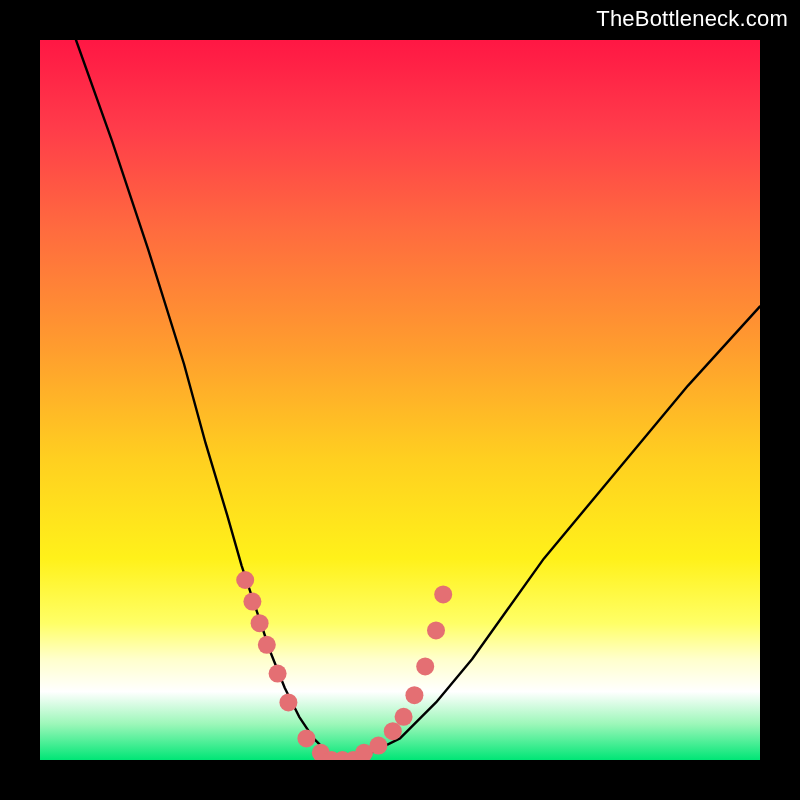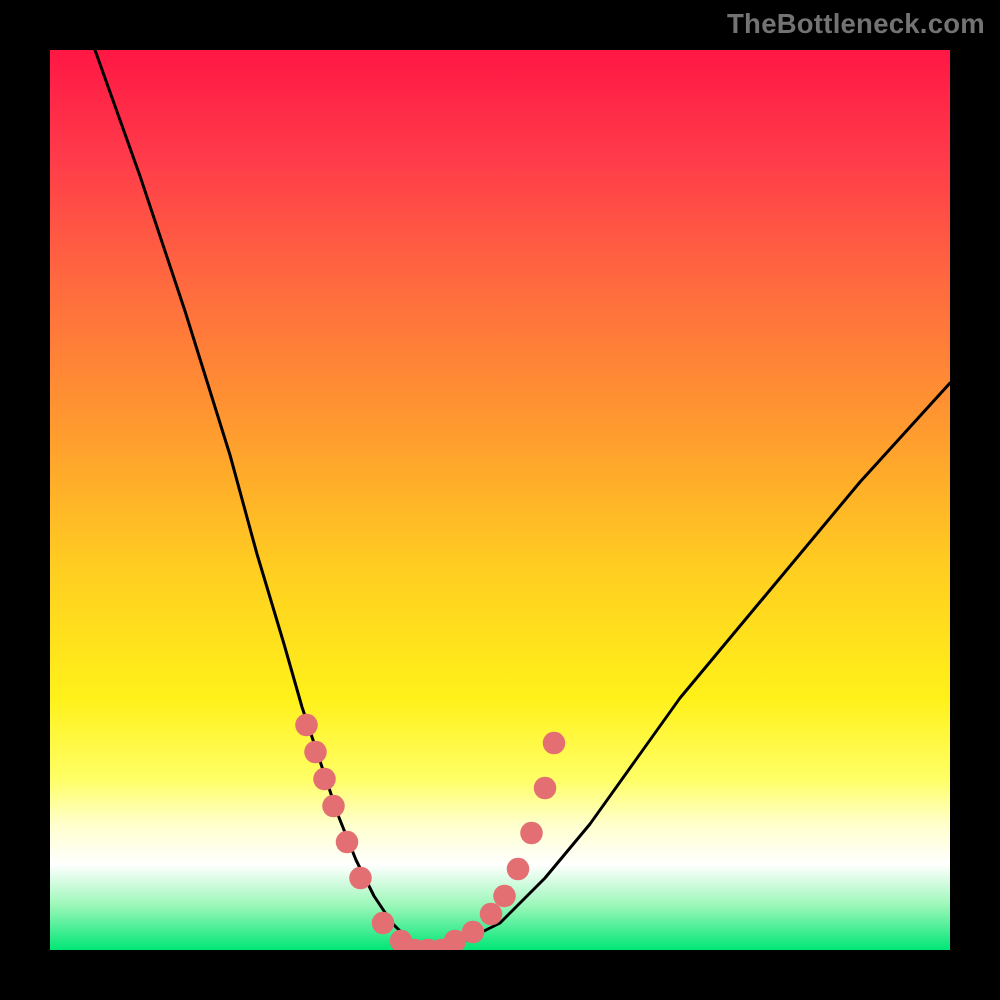--- a/index.html
+++ b/index.html
@@ -32,22 +32,22 @@
     top: 0;
     width: 100%;
     height: 100%;
   }
   .watermark {
     position: absolute;
     top: 6px;
     right: 12px;
     font-family: Arial, Helvetica, sans-serif;
     font-size: 22px;
-    font-weight: 700;
-    color: #737373;
+    font-weight: 400;
+    color: #ffffff;
     letter-spacing: 0.2px;
   }
   svg.curve {
     position: absolute;
     left: 0;
     top: 0;
     width: 100%;
     height: 100%;
   }
 </style>

